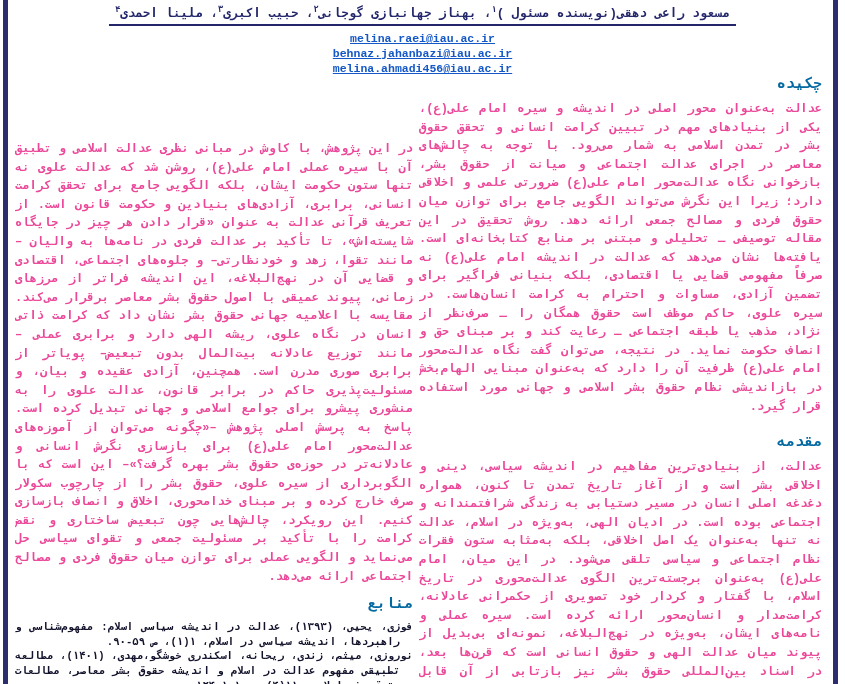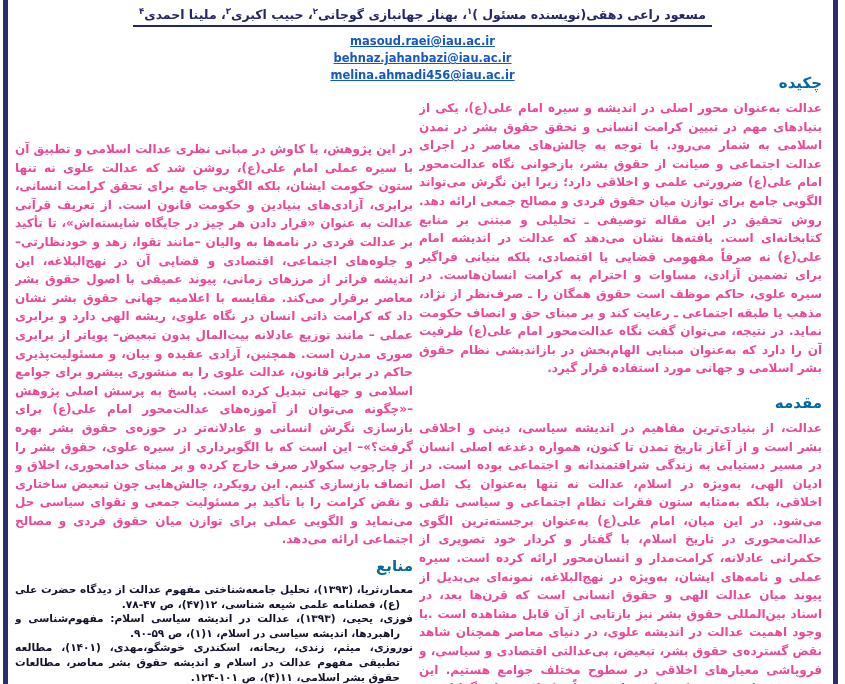--- a/index.html
+++ b/index.html
@@ -6,20 +6,21 @@
   html, body { background: #e8e8e8; }
   body { font-family: "DejaVu Sans", sans-serif; }
   .page {
     position: relative;
     width: 845px;
     height: 684px;
     background: #ffffff;
     overflow: hidden;
     direction: rtl;
     margin: 0 auto;
+    font-family: Liberation Mono, monospace;
   }
   .vborder {
     position: absolute;
     top: 0;
     bottom: 0;
     width: 5px;
     background: #2b2d6e;
   }
   .vborder.left  { left: 3px; }
   .vborder.right { right: 7px; }
@@ -109,39 +110,38 @@
 <div class="page">
 
   <div class="vborder left"></div>
   <div class="vborder right"></div>
 
   <div class="header">
     <div class="authors-line">
       <span>مسعود راعی دهقی(نویسنده مسئول )</span><sup>۱</sup><span>، </span><span>بهناز جهانبازی گوجانی</span><sup>۲</sup><span>، </span><span>حبیب اکبری</span><sup>۳</sup><span>، </span><span>ملینا احمدی</span><sup>۴</sup>
     </div>
     <div class="emails">
-      <div class="email-row"><a class="email-link">masoud.raei@iau.ac.ir</a></div>
+      <div class="email-row"><a class="email-link">melina.raei@iau.ac.ir</a></div>
       <div class="email-row"><a class="email-link">behnaz.jahanbazi@iau.ac.ir</a></div>
       <div class="email-row"><a class="email-link">melina.ahmadi456@iau.ac.ir</a></div>
     </div>
   </div>
 
   <div class="col col-right">
     <div class="section-heading">چکیده</div>
     <div class="body-par">عدالت به‌عنوان محور اصلی در اندیشه و سیره امام علی(ع)، یکی از بنیادهای مهم در تبیین کرامت انسانی و تحقق حقوق بشر در تمدن اسلامی به شمار می‌رود. با توجه به چالش‌های معاصر در اجرای عدالت اجتماعی و صیانت از حقوق بشر، بازخوانی نگاه عدالت‌محور امام علی(ع) ضرورتی علمی و اخلاقی دارد؛ زیرا این نگرش می‌تواند الگویی جامع برای توازن میان حقوق فردی و مصالح جمعی ارائه دهد. روش تحقیق در این مقاله توصیفی ـ تحلیلی و مبتنی بر منابع کتابخانه‌ای است. یافته‌ها نشان می‌دهد که عدالت در اندیشه امام علی(ع) نه صرفاً مفهومی قضایی یا اقتصادی، بلکه بنیانی فراگیر برای تضمین آزادی، مساوات و احترام به کرامت انسان‌هاست. در سیره علوی، حاکم موظف است حقوق همگان را ـ صرف‌نظر از نژاد، مذهب یا طبقه اجتماعی ـ رعایت کند و بر مبنای حق و انصاف حکومت نماید. در نتیجه، می‌توان گفت نگاه عدالت‌محور امام علی(ع) ظرفیت آن را دارد که به‌عنوان مبنایی الهام‌بخش در بازاندیشی نظام حقوق بشر اسلامی و جهانی مورد استفاده قرار گیرد.</div>
     <div class="spacer-lg"></div>
     <div class="section-heading">مقدمه</div>
     <div class="body-par">عدالت، از بنیادی‌ترین مفاهیم در اندیشه سیاسی، دینی و اخلاقی بشر است و از آغاز تاریخ تمدن تا کنون، همواره دغدغه اصلی انسان در مسیر دستیابی به زندگی شرافتمندانه و اجتماعی بوده است. در ادیان الهی، به‌ویژه در اسلام، عدالت نه تنها به‌عنوان یک اصل اخلاقی، بلکه به‌مثابه ستون فقرات نظام اجتماعی و سیاسی تلقی می‌شود. در این میان، امام علی(ع) به‌عنوان برجسته‌ترین الگوی عدالت‌محوری در تاریخ اسلام، با گفتار و کردار خود تصویری از حکمرانی عادلانه، کرامت‌مدار و انسان‌محور ارائه کرده است. سیره عملی و نامه‌های ایشان، به‌ویژه در نهج‌البلاغه، نمونه‌ای بی‌بدیل از پیوند میان عدالت الهی و حقوق انسانی است که قرن‌ها بعد، در اسناد بین‌المللی حقوق بشر نیز بازتابی از آن قابل مشاهده است .با وجود اهمیت عدالت در اندیشه علوی، در دنیای معاصر همچنان شاهد نقض گسترده‌ی حقوق بشر، تبعیض، بی‌عدالتی اقتصادی و سیاسی، و فروپاشی معیارهای اخلاقی در سطوح مختلف جوامع هستیم. این وضعیت نشان می‌دهد که نظریه‌های صرفاً سکولار و مادی‌گرایانه در تحقق عدالت انسانی، ناکارآمد بوده‌اند و بازگشت به الگوهای اصیل و الهی</div>
   </div>
 
   <div class="col col-left">
     <div class="body-par">در این پژوهش، با کاوش در مبانی نظری عدالت اسلامی و تطبیق آن با سیره عملی امام علی(ع)، روشن شد که عدالت علوی نه تنها ستون حکومت ایشان، بلکه الگویی جامع برای تحقق کرامت انسانی، برابری، آزادی‌های بنیادین و حکومت قانون است. از تعریف قرآنی عدالت به عنوان «قرار دادن هر چیز در جایگاه شایسته‌اش»، تا تأکید بر عدالت فردی در نامه‌ها به والیان –مانند تقوا، زهد و خودنظارتی– و جلوه‌های اجتماعی، اقتصادی و قضایی آن در نهج‌البلاغه، این اندیشه فراتر از مرزهای زمانی، پیوند عمیقی با اصول حقوق بشر معاصر برقرار می‌کند. مقایسه با اعلامیه جهانی حقوق بشر نشان داد که کرامت ذاتی انسان در نگاه علوی، ریشه الهی دارد و برابری عملی – مانند توزیع عادلانه بیت‌المال بدون تبعیض– پویاتر از برابری صوری مدرن است. همچنین، آزادی عقیده و بیان، و مسئولیت‌پذیری حاکم در برابر قانون، عدالت علوی را به منشوری پیشرو برای جوامع اسلامی و جهانی تبدیل کرده است. پاسخ به پرسش اصلی پژوهش –«چگونه می‌توان از آموزه‌های عدالت‌محور امام علی(ع) برای بازسازی نگرش انسانی و عادلانه‌تر در حوزه‌ی حقوق بشر بهره گرفت؟»– این است که با الگوبرداری از سیره علوی، حقوق بشر را از چارچوب سکولار صرف خارج کرده و بر مبنای خدامحوری، اخلاق و انصاف بازسازی کنیم. این رویکرد، چالش‌هایی چون تبعیض ساختاری و نقض کرامت را با تأکید بر مسئولیت جمعی و تقوای سیاسی حل می‌نماید و الگویی عملی برای توازن میان حقوق فردی و مصالح اجتماعی ارائه می‌دهد.</div>
     <div class="spacer-sm"></div>
     <div class="section-heading">منابع</div>
     <div class="refs">
-      <div class="ref-item">معمار،ثریا، (۱۳۹۳)، تحلیل جامعه‌شناختی مفهوم عدالت از دیدگاه حضرت علی (ع)، فصلنامه علمی شیعه شناسی، ۱۲(۴۷)، ص ۴۷-۷۸.</div>
       <div class="ref-item">فوزی، یحیی، (۱۳۹۳)، عدالت در اندیشه سیاسی اسلام: مفهوم‌شناسی و راهبردها، اندیشه سیاسی در اسلام، ۱(۱)، ص ۵۹-۹۰.</div>
       <div class="ref-item">نوروزی، میثم، زندی، ریحانه، اسکندری خوشگو،مهدی، (۱۴۰۱)، مطالعه تطبیقی مفهوم عدالت در اسلام و اندیشه حقوق بشر معاصر، مطالعات حقوق بشر اسلامی، ۱۱(۴)، ص ۱۰۱-۱۲۴.</div>
 
     </div>
   </div>
 
 </div>
 
 </body></html>

